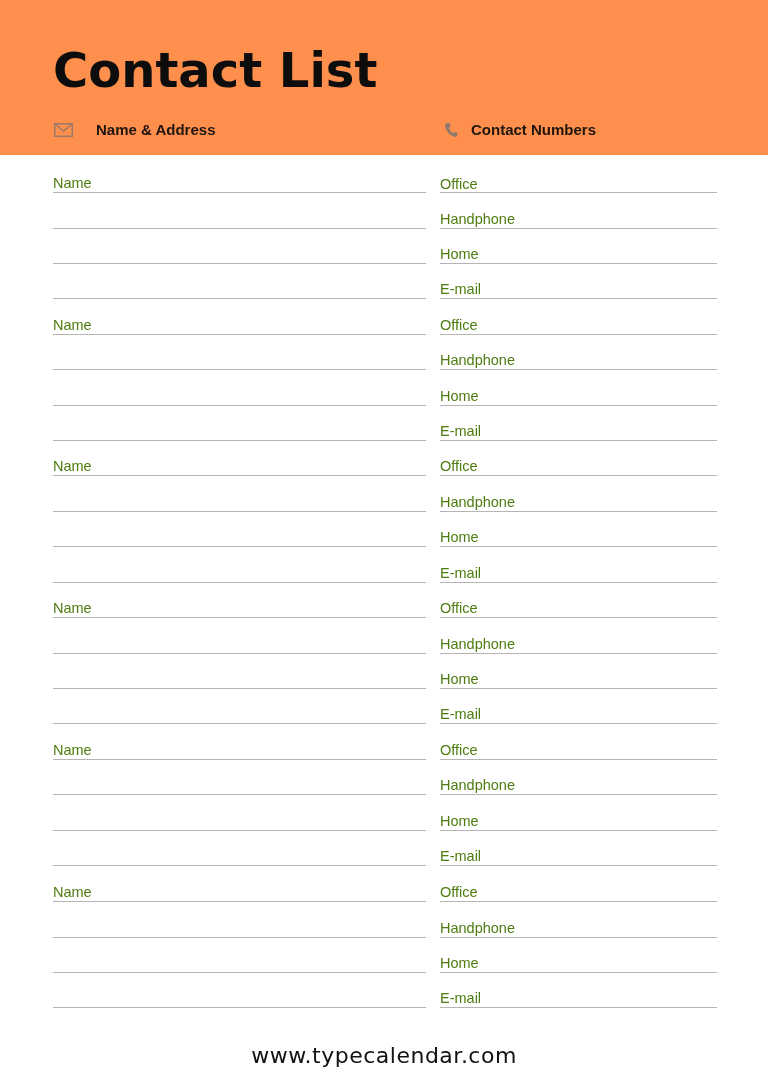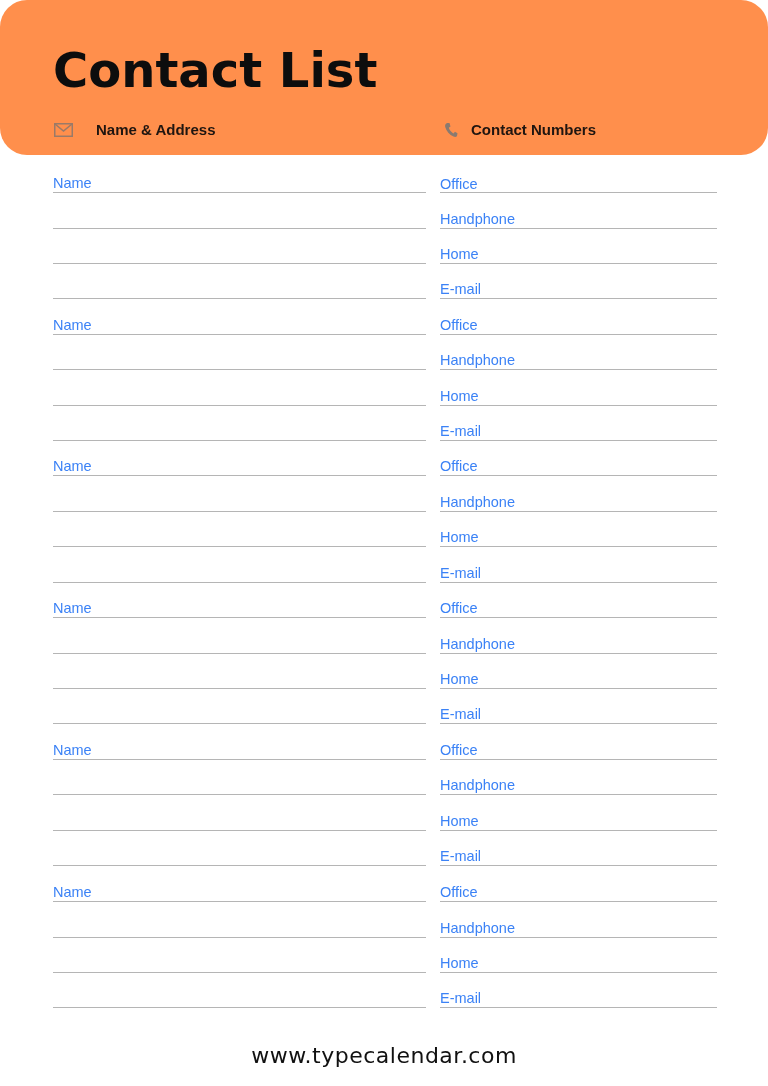--- a/index.html
+++ b/index.html
@@ -1,23 +1,23 @@
 <!DOCTYPE html>
 <html><head>
 <meta charset="utf-8">
 <style>
   html,body{margin:0;padding:0;}
   body{width:768px;height:1086px;background:#ffffff;position:relative;overflow:hidden;font-family:"Liberation Sans",sans-serif;color:#1a1a1a;}
-  .header{position:absolute;left:0;top:0;width:768px;height:155px;background:#ff8f4c;border-radius:27px;}
+  .header{position:absolute;left:0;top:0;width:768px;height:155px;background:#ff8f4c;}
   .title{position:absolute;left:53px;top:40px;font-family:"DejaVu Sans",sans-serif;font-weight:bold;font-size:48px;letter-spacing:0px;color:#0d0d0d;line-height:60px;}
   .colhead{position:absolute;top:121px;display:flex;align-items:center;font-weight:bold;font-size:15px;color:#1f1510;}
   .colhead .icon{width:20px;height:16px;margin-right:12px;display:inline-flex;align-items:center;justify-content:center;}
   .rows{position:absolute;left:0;top:0;width:768px;}
   .line{position:absolute;height:1px;background:#b5b5b5;}
-  .lbl{position:absolute;font-size:14.5px;color:#3b82f6;line-height:16px;}
+  .lbl{position:absolute;font-size:14.5px;color:#4d7c0f;line-height:16px;}
   .footer{position:absolute;left:0;width:768px;top:1043px;text-align:center;font-family:"DejaVu Sans",sans-serif;font-size:22px;letter-spacing:0.5px;color:#111;}
 </style>
 </head>
 <body>
 
 <div class="header">
   <div class="title">Contact List</div>
   <div class="colhead" style="left:53px;gap:11px;">
     <span class="icon">
       <svg width="19" height="14" viewBox="0 0 19 14">

